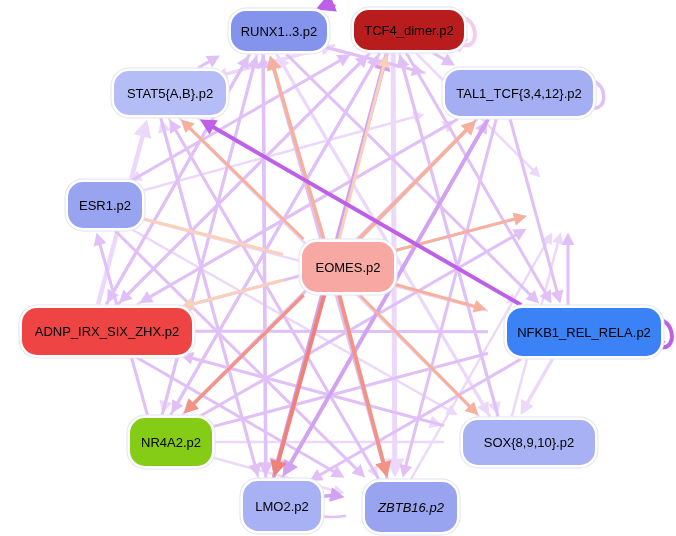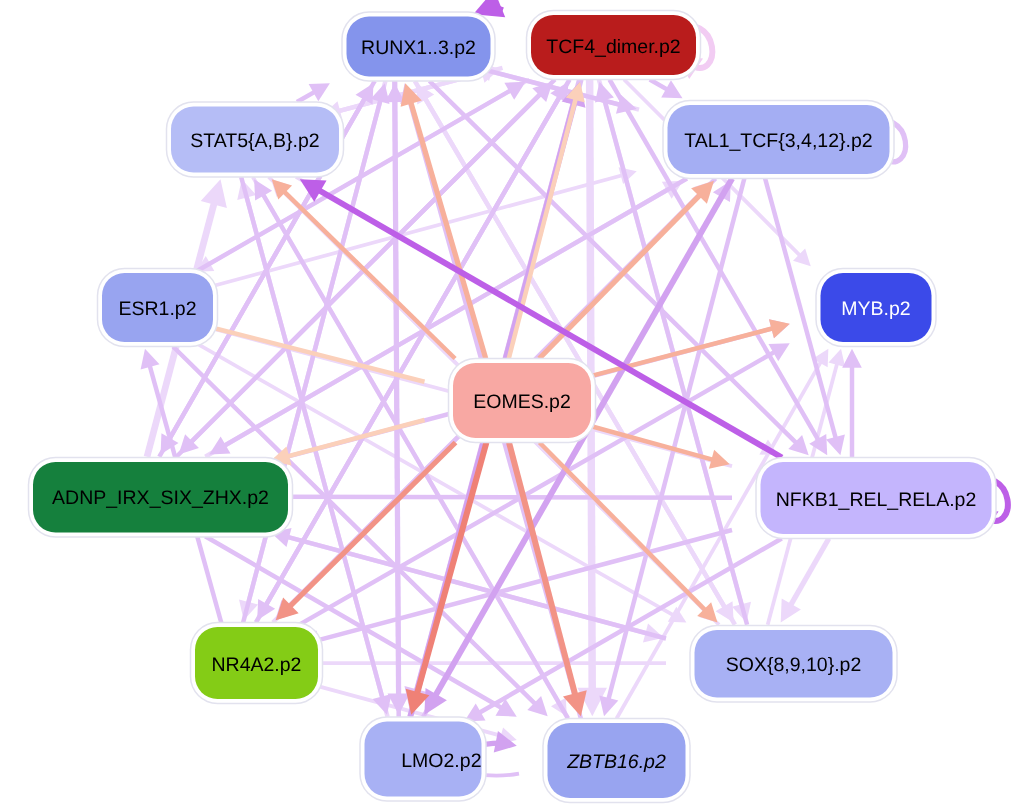--- a/index.html
+++ b/index.html
@@ -195,37 +195,34 @@
     </div>
   <div class="node" style="left: 98px; top: 71px; width: 112px; height: 44px; background: rgb(181, 189, 246); color: rgb(0, 0, 0);">
       <span>STAT5{A,B}.p2</span>
     </div>
   <div class="node" style="left: 429px; top: 70px; width: 148px; height: 46px; background: rgb(164, 174, 243); color: rgb(0, 0, 0);">
       <span>TAL1_TCF{3,4,12}.p2</span>
     </div>
   <div class="node" style="left: 52px; top: 182px; width: 74px; height: 46px; background: rgb(152, 164, 240); color: rgb(0, 0, 0);">
       <span>ESR1.p2</span>
     </div>
-  <div class="node" style="left: 531px; top: 182px; width: 74px; height: 46px; background: rgb(59, 74, 233); color: rgb(255, 255, 255);">
-      <span>MYB.p2</span>
-    </div>
   <div class="node" style="left: 286px; top: 242px; width: 92px; height: 50px; background: rgb(248, 168, 163); color: rgb(0, 0, 0);">
       <span>EOMES.p2</span>
     </div>
-  <div class="node" style="left: 6px; top: 307.5px; width: 170px; height: 47px; background: #15803d; color: rgb(0, 0, 0);">
+  <div class="node" style="left: 6px; top: 307.5px; width: 170px; height: 47px; background: #ef4444; color: rgb(0, 0, 0);">
       <span>ADNP_IRX_SIX_ZHX.p2</span>
     </div>
-  <div class="node" style="left: 491px; top: 308px; width: 154px; height: 48px; background: #c4b5fd; color: rgb(0, 0, 0);">
+  <div class="node" style="left: 491px; top: 308px; width: 154px; height: 48px; background: #3b82f6; color: rgb(0, 0, 0);">
       <span>NFKB1_REL_RELA.p2</span>
     </div>
   <div class="node" style="left: 114px; top: 418px; width: 82px; height: 48px; background: #84cc16; color: rgb(0, 0, 0);">
       <span>NR4A2.p2</span>
     </div>
   <div class="node" style="left: 447px; top: 419.5px; width: 132px; height: 45px; background: rgb(168, 177, 244); color: rgb(0, 0, 0);">
       <span>SOX{8,9,10}.p2</span>
     </div>
-  <div class="node" style="left: 227px; top: 481px; width: 78px; height: 50px; background: rgb(168, 177, 244); color: rgb(0, 0, 0); justify-content: flex-end;">
+  <div class="node" style="left: 227px; top: 481px; width: 78px; height: 50px; background: rgb(168, 177, 244); color: rgb(0, 0, 0);">
       <span>LMO2.p2</span>
     </div>
   <div class="node" style="left: 349px; top: 482px; width: 92px; height: 50px; background: rgb(152, 164, 240); color: rgb(0, 0, 0); font-style: italic;">
       <span>ZBTB16.p2</span>
     </div>
 </div>
 
 </body></html>

